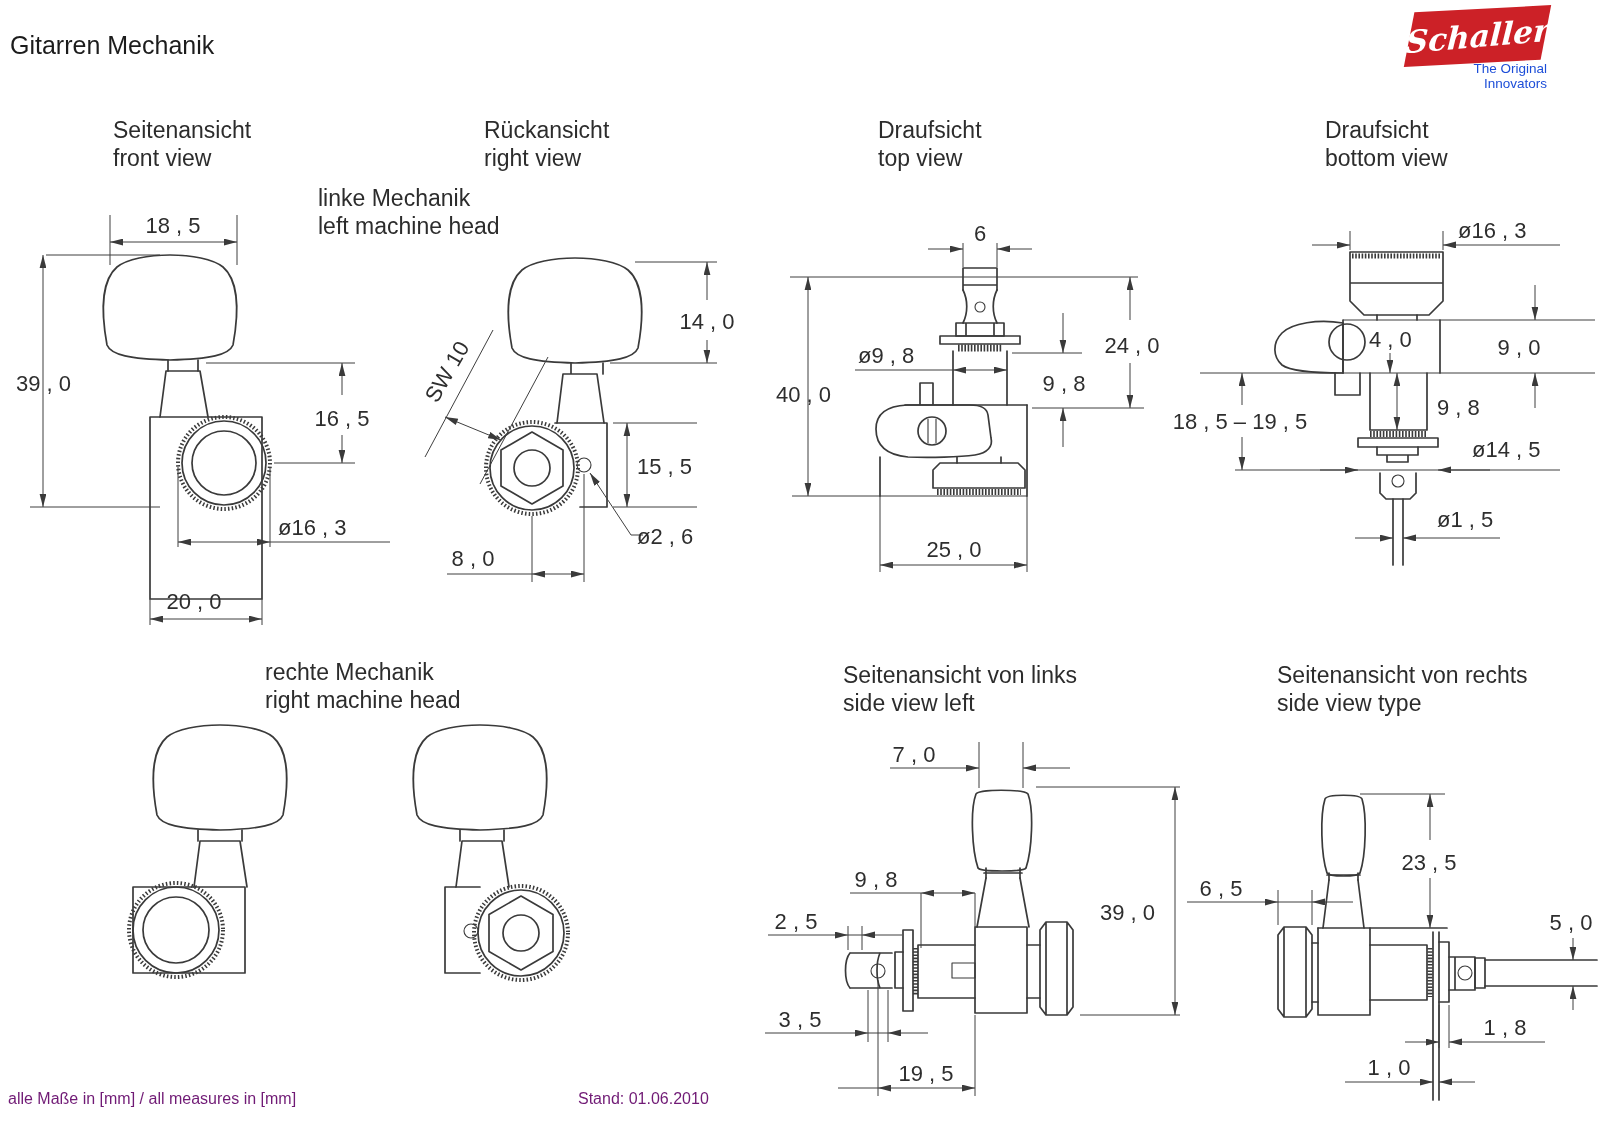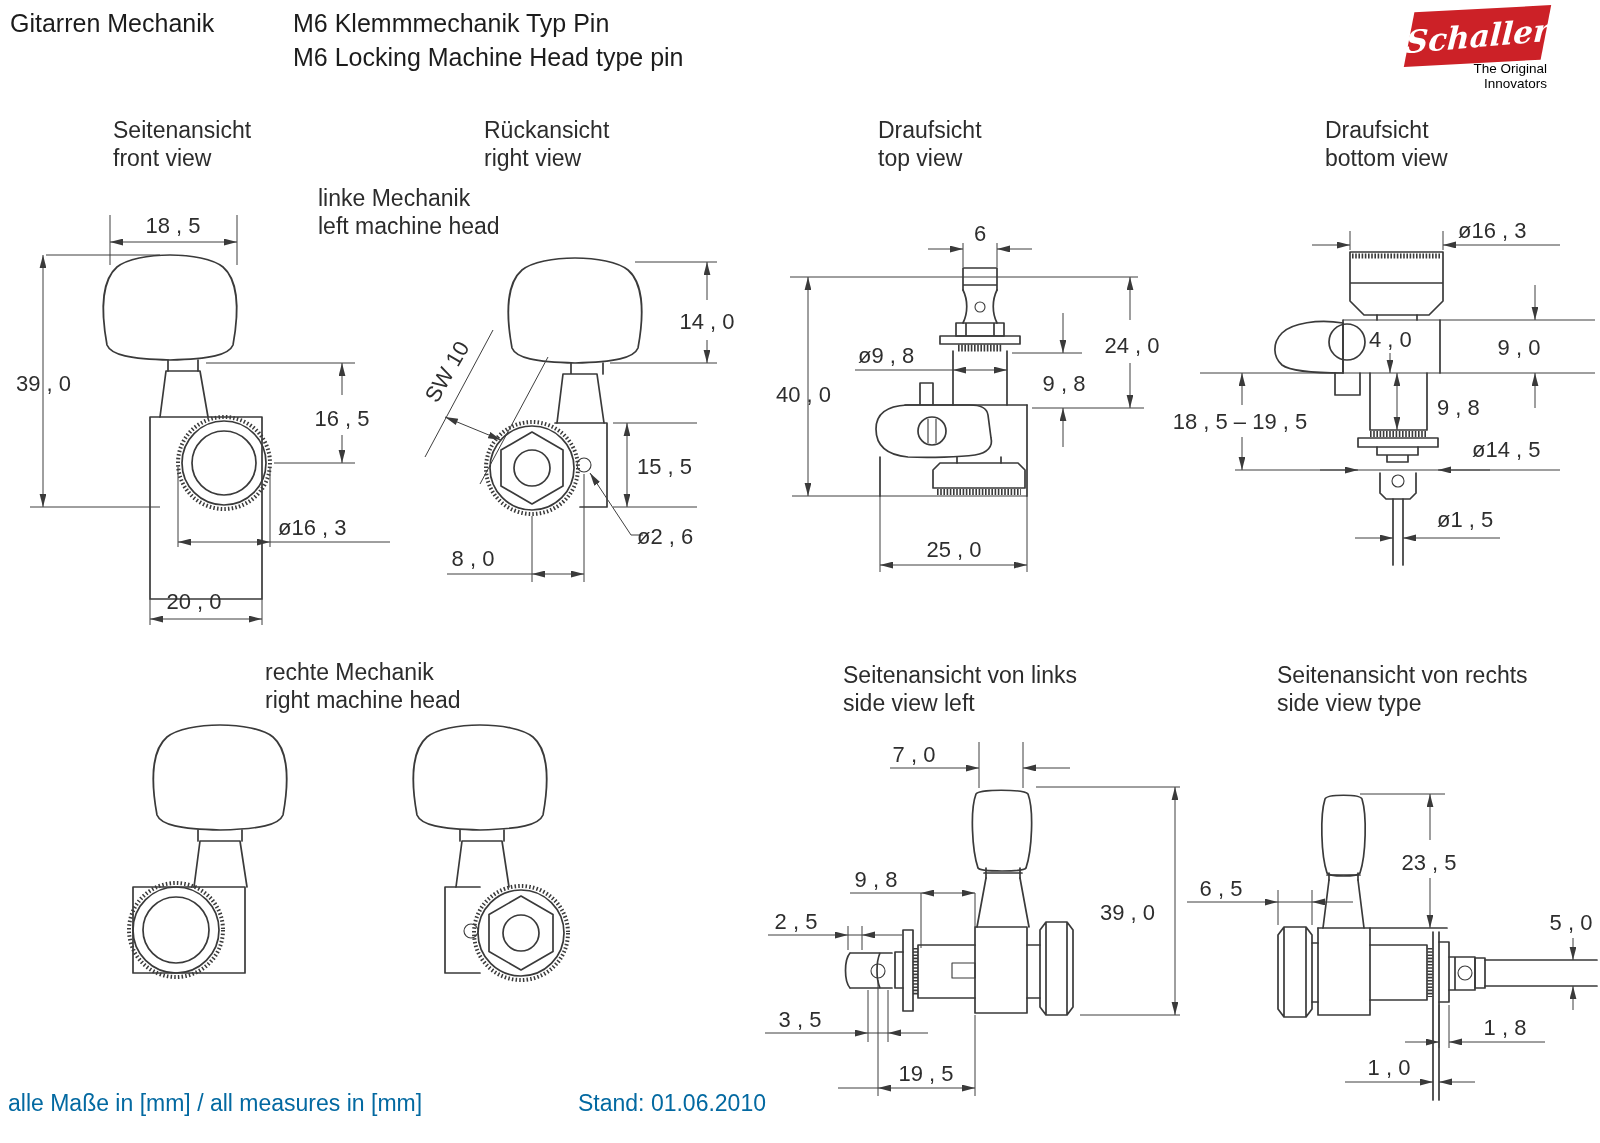--- a/index.html
+++ b/index.html
@@ -1,27 +1,27 @@
 <!DOCTYPE html>
 <html><head>
 <meta charset="utf-8">
 <style>
   html,body{margin:0;padding:0;background:#fff;}
   .page{position:relative;width:1600px;height:1143px;background:#fff;overflow:hidden;
         font-family:"Liberation Sans",sans-serif;color:#2b2b2b;}
   .abs{position:absolute;}
-  .htitle{font-size:25px;line-height:34px;color:#1c1c1c;}
+  .htitle{font-size:25px;line-height:34px;color:#1c1c1c;margin-top:22px;}
   .vtitle{font-size:23px;line-height:28px;color:#2c2c2c;}
-  .ftext{font-size:23px;color:#0369a1;}
+  .ftext{font-size:16px;color:#701a75;}
   .logo-box{position:absolute;left:1409px;top:9px;width:137px;height:54px;background:#cc2127;
             transform:rotate(-3deg) skewX(-14deg);display:flex;align-items:center;justify-content:center;}
   .logo-script{font-family:"DejaVu Serif",serif;font-style:italic;font-weight:bold;
                font-size:31px;color:#fff;transform:skewX(6deg) rotate(-2deg);}
   .logo-tag{position:absolute;left:1413px;top:61px;width:134px;text-align:right;
-            font-size:13.5px;color:#000000;}
+            font-size:13.5px;color:#1d4ed8;}
   svg{position:absolute;overflow:visible;}
   .p{fill:none;stroke:#3a3a3a;stroke-width:1.7;stroke-linejoin:round;stroke-linecap:round;}
   .p2{fill:none;stroke:#3a3a3a;stroke-width:1.1;stroke-linejoin:round;}
   .dl{fill:none;stroke:#3f3f3f;stroke-width:1;}
   .kn{fill:none;stroke:#3a3a3a;stroke-width:4;stroke-dasharray:1.5 2.2;}
   .hat{fill:none;stroke:#3a3a3a;stroke-dasharray:1.6 1.6;}
   text.d{font-family:"Liberation Sans",sans-serif;font-size:22px;fill:#2e2e2e;}
 </style>
 </head>
 <body>
@@ -34,24 +34,20 @@
         <path d="M0,0 L13,3.4 L0,6.8 Z" fill="#3a3a3a"></path>
       </marker>
       <marker id="aS" markerWidth="14" markerHeight="8" refX="0" refY="3.4" orient="auto" markerUnits="userSpaceOnUse">
         <path d="M13,0 L0,3.4 L13,6.8 Z" fill="#3a3a3a"></path>
       </marker>
     </defs>
   </svg>
 
   <div class="abs htitle" style="left:10px;top:6px">
     <div>Gitarren Mechanik</div>
-  </div>
-  <div class="abs htitle" style="left:293px;top:6px">
-    <div>M6 Klemmmechanik Typ Pin</div>
-    <div>M6 Locking Machine Head type pin</div>
   </div>
 
   <div class="logo-box">
     <span class="logo-script">Schaller</span>
   </div>
   <div class="logo-tag">The Original Innovators</div>
 
   <div class="abs vtitle" style="left:113px;top:116px">
     <div>Seitenansicht</div>
     <div>front view</div>

